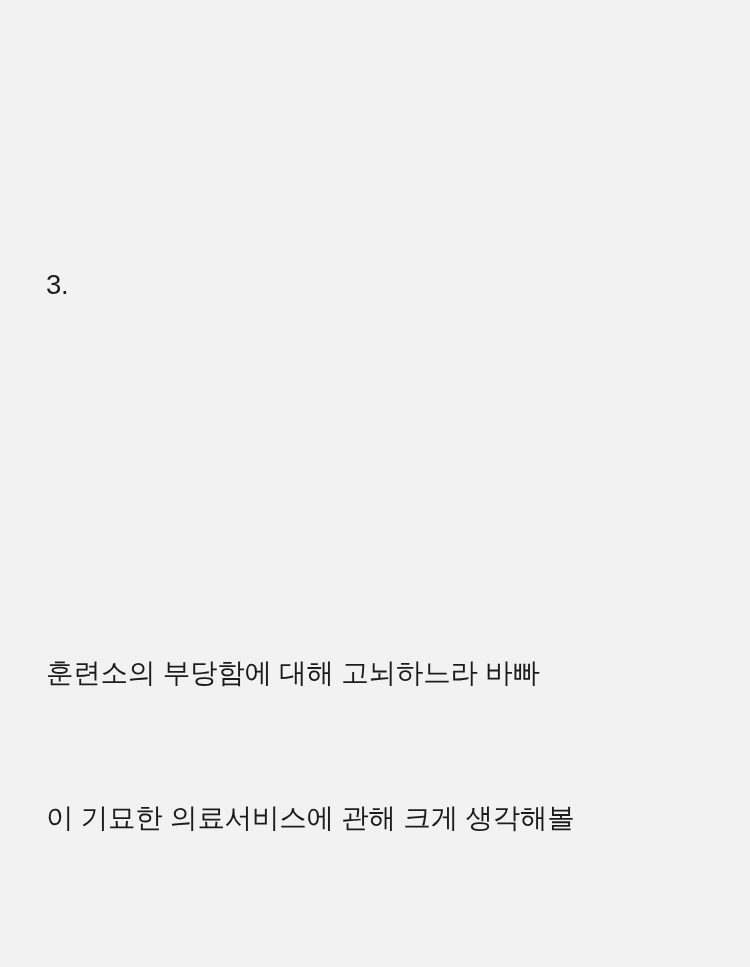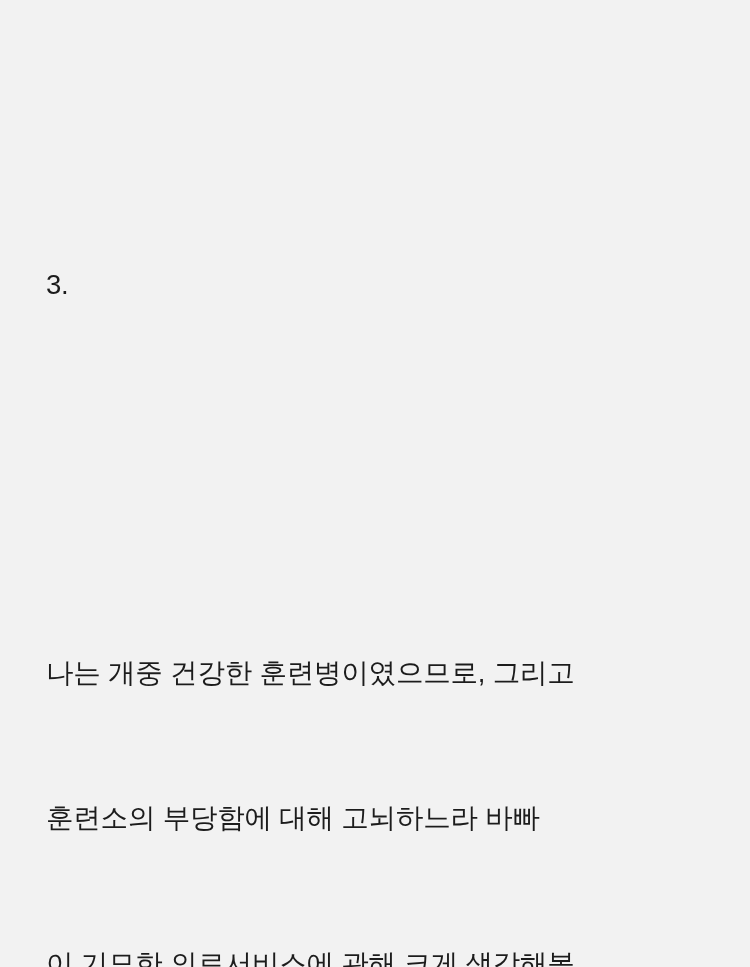--- a/index.html
+++ b/index.html
@@ -40,21 +40,20 @@
 <body>
 
 <div class="page">
   <div class="text-body">
 
     <p class="para">
       <span class="line">3.</span>
     </p>
 
     <p class="para">
-      <span class="line">나는 개중 건강한 훈련병이였으므로, 그리고</span>
       <span class="line">훈련소의 부당함에 대해 고뇌하느라 바빠</span>
       <span class="line">이 기묘한 의료서비스에 관해 크게 생각해볼</span>
       
       
       
       
     </p>
 
     
 

